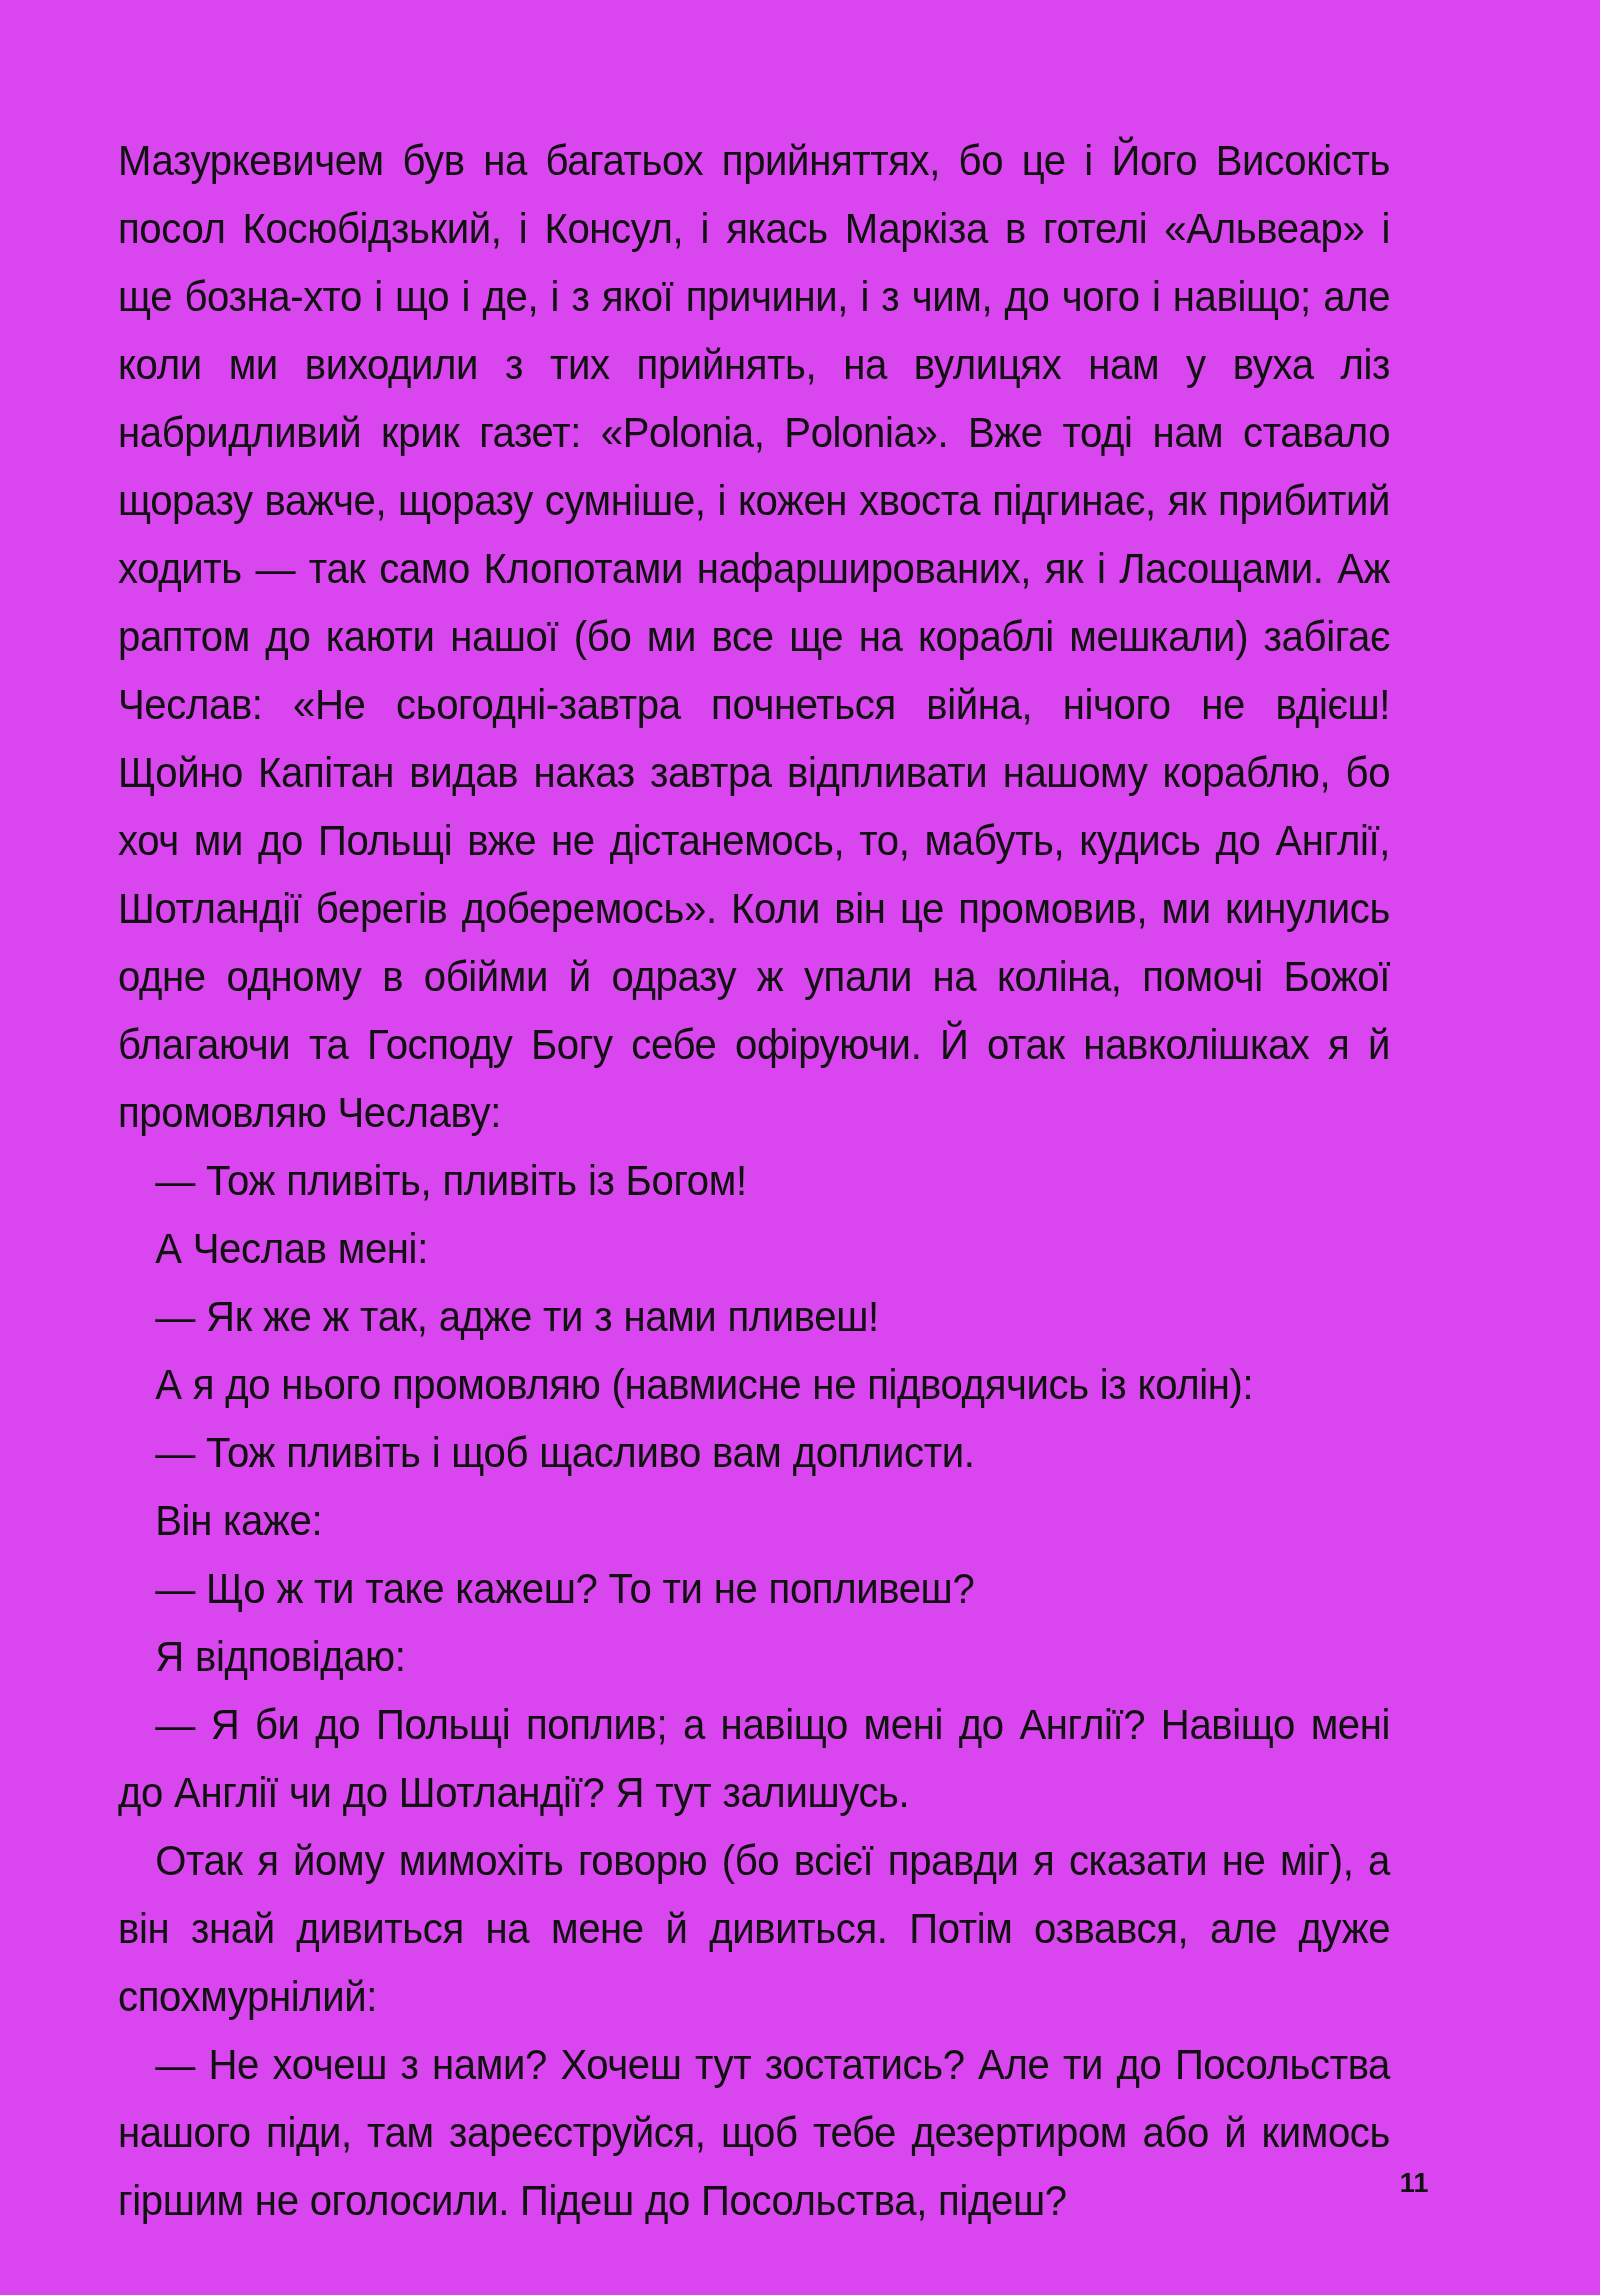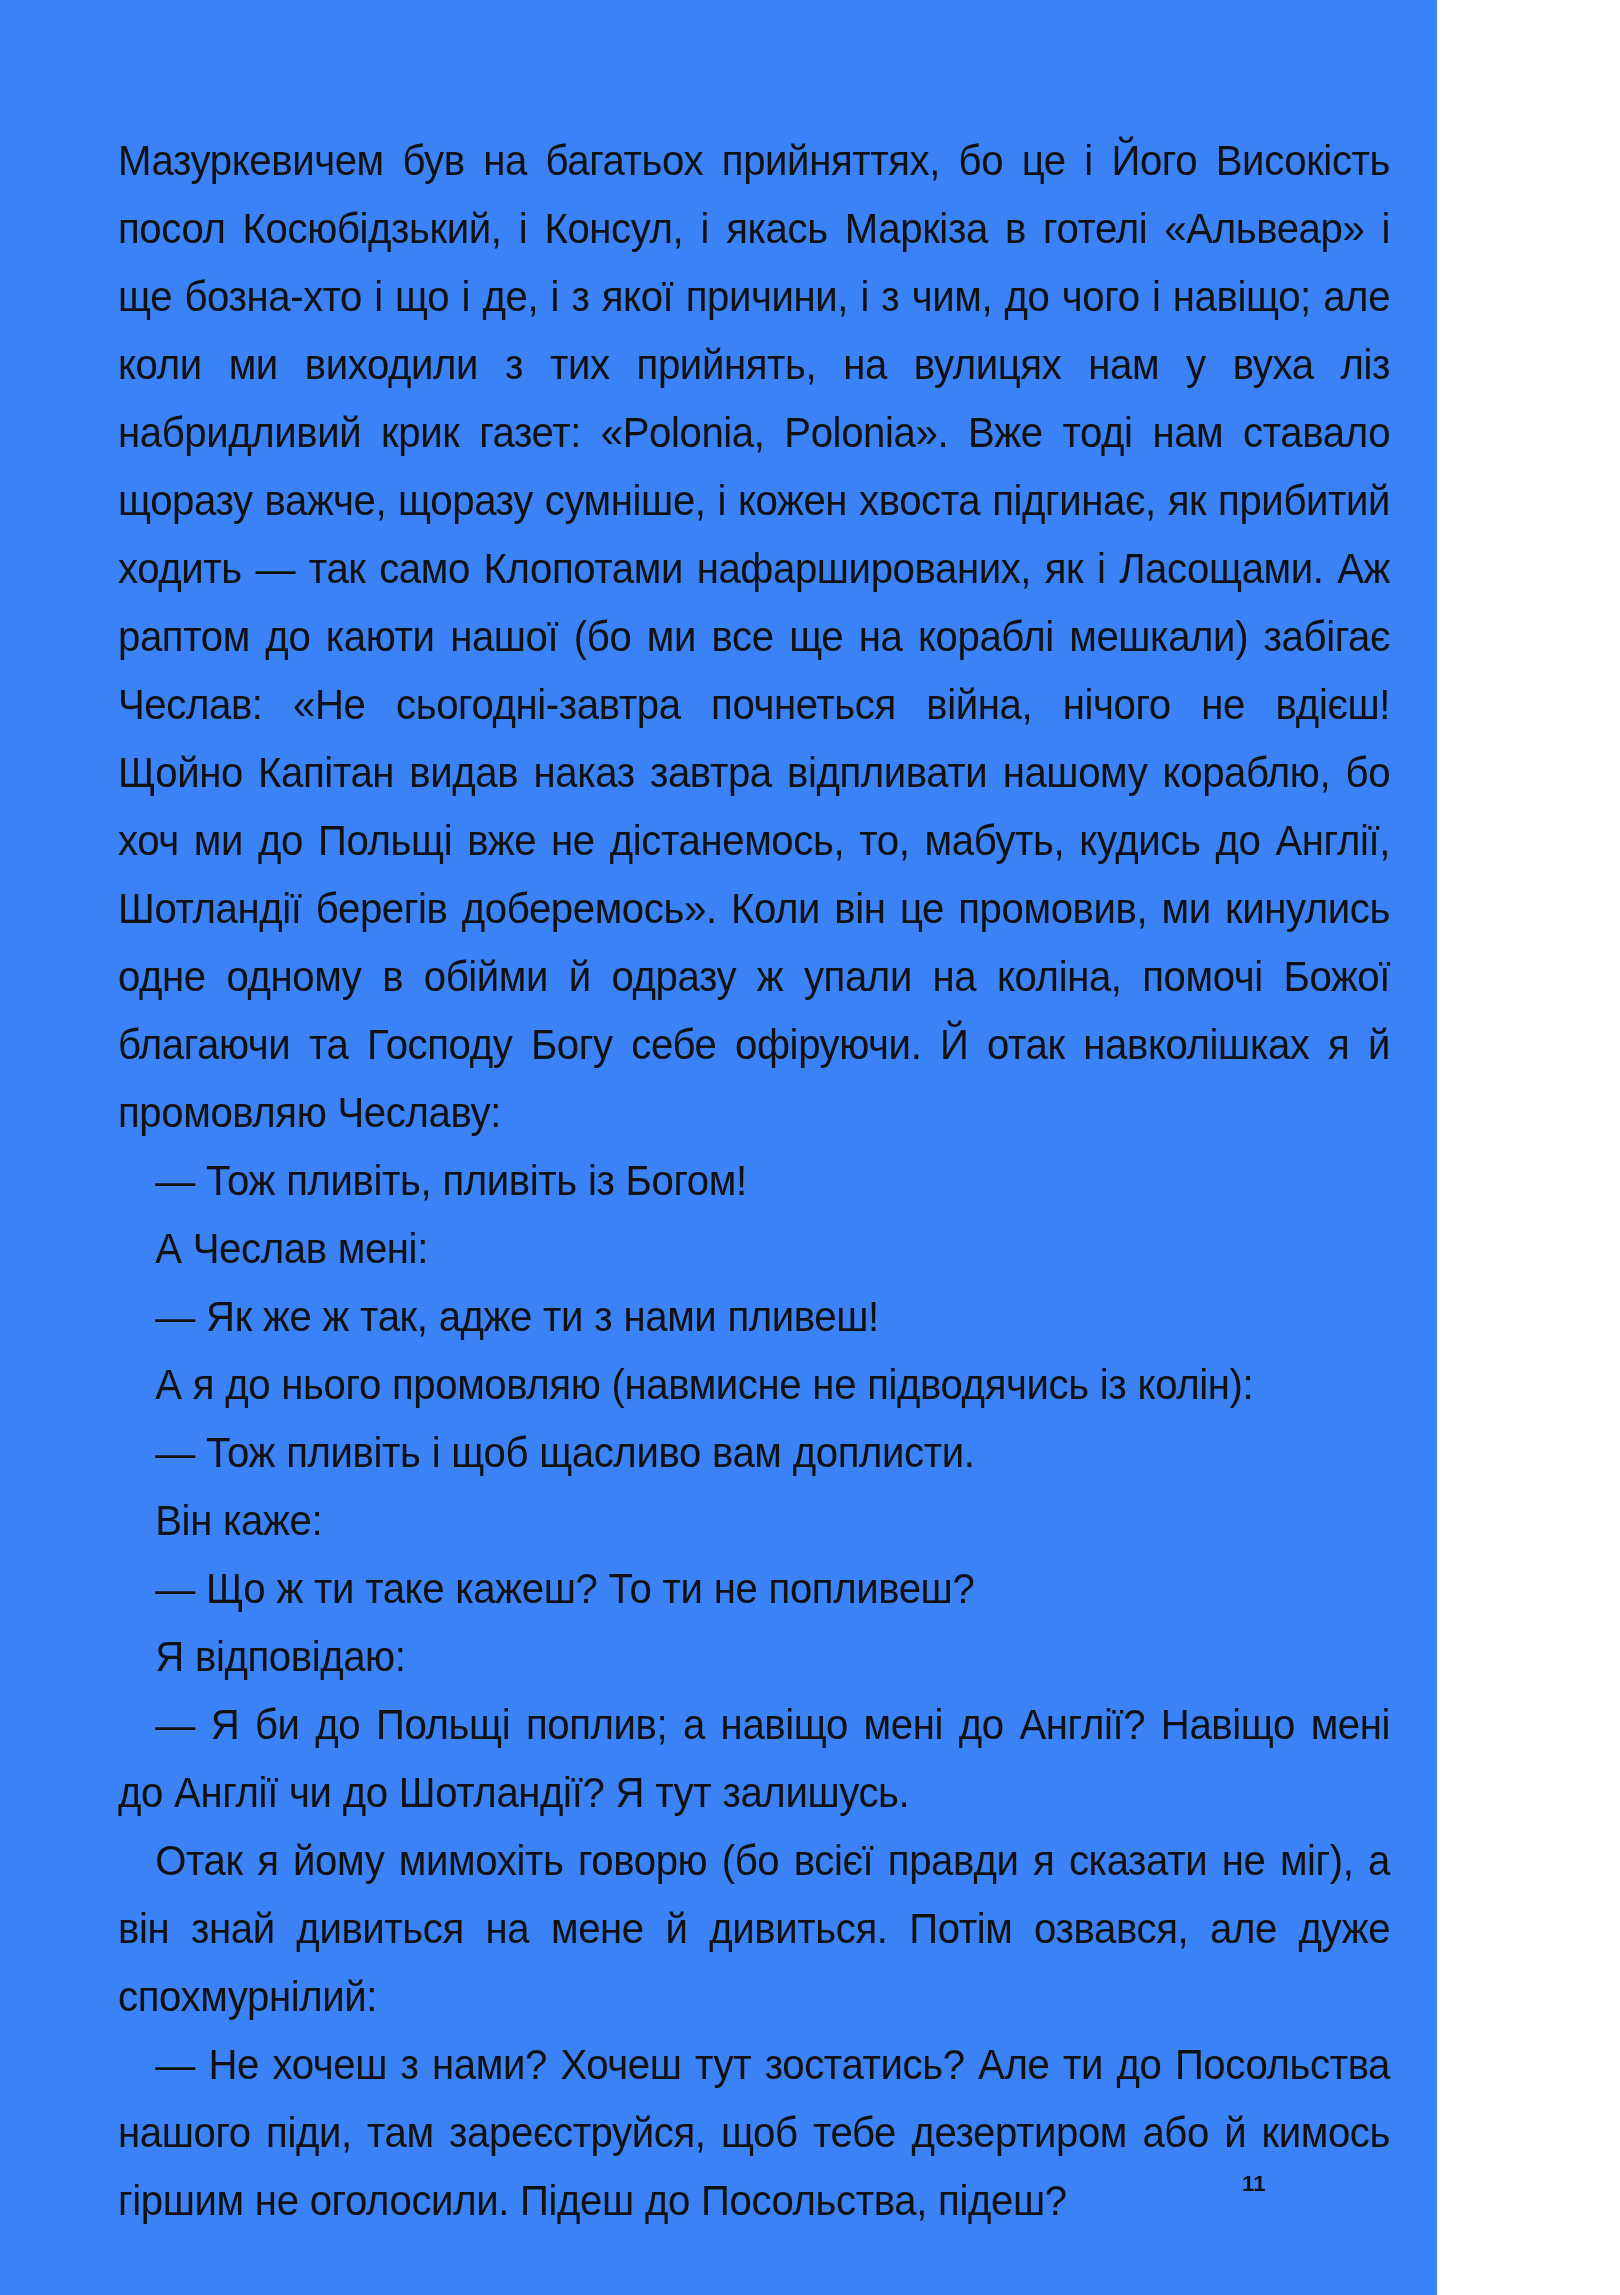--- a/index.html
+++ b/index.html
@@ -15,23 +15,23 @@
     overflow: hidden;
     font-family: "Liberation Sans", "DejaVu Sans", sans-serif;
     color: #111111;
     -webkit-font-smoothing: antialiased;
   }
 
   .page {
     position: absolute;
     top: 0;
     left: 0;
-    width: 1437px;
+    width: 1600px;
     height: 2295px;
-    background: #3b82f6;
+    background: #d946ef;
     box-sizing: border-box;
   }
 
   .text-block {
     position: absolute;
     left: 118px;
     top: 127px;
     width: 1332px;
     font-size: 42px;
     line-height: 68px;
@@ -64,21 +64,21 @@
 
   
   .para:last-child {
     text-align-last: left;
   }
 
   .folio {
     position: absolute;
     right: 171px;
     bottom: 93px;
-    font-size: 22px;
+    font-size: 27px;
     line-height: 37px;
     font-weight: 700;
     letter-spacing: 0.4px;
     color: #111111;
   }
 </style>
 </head>
 <body>
 
 <div class="page">

